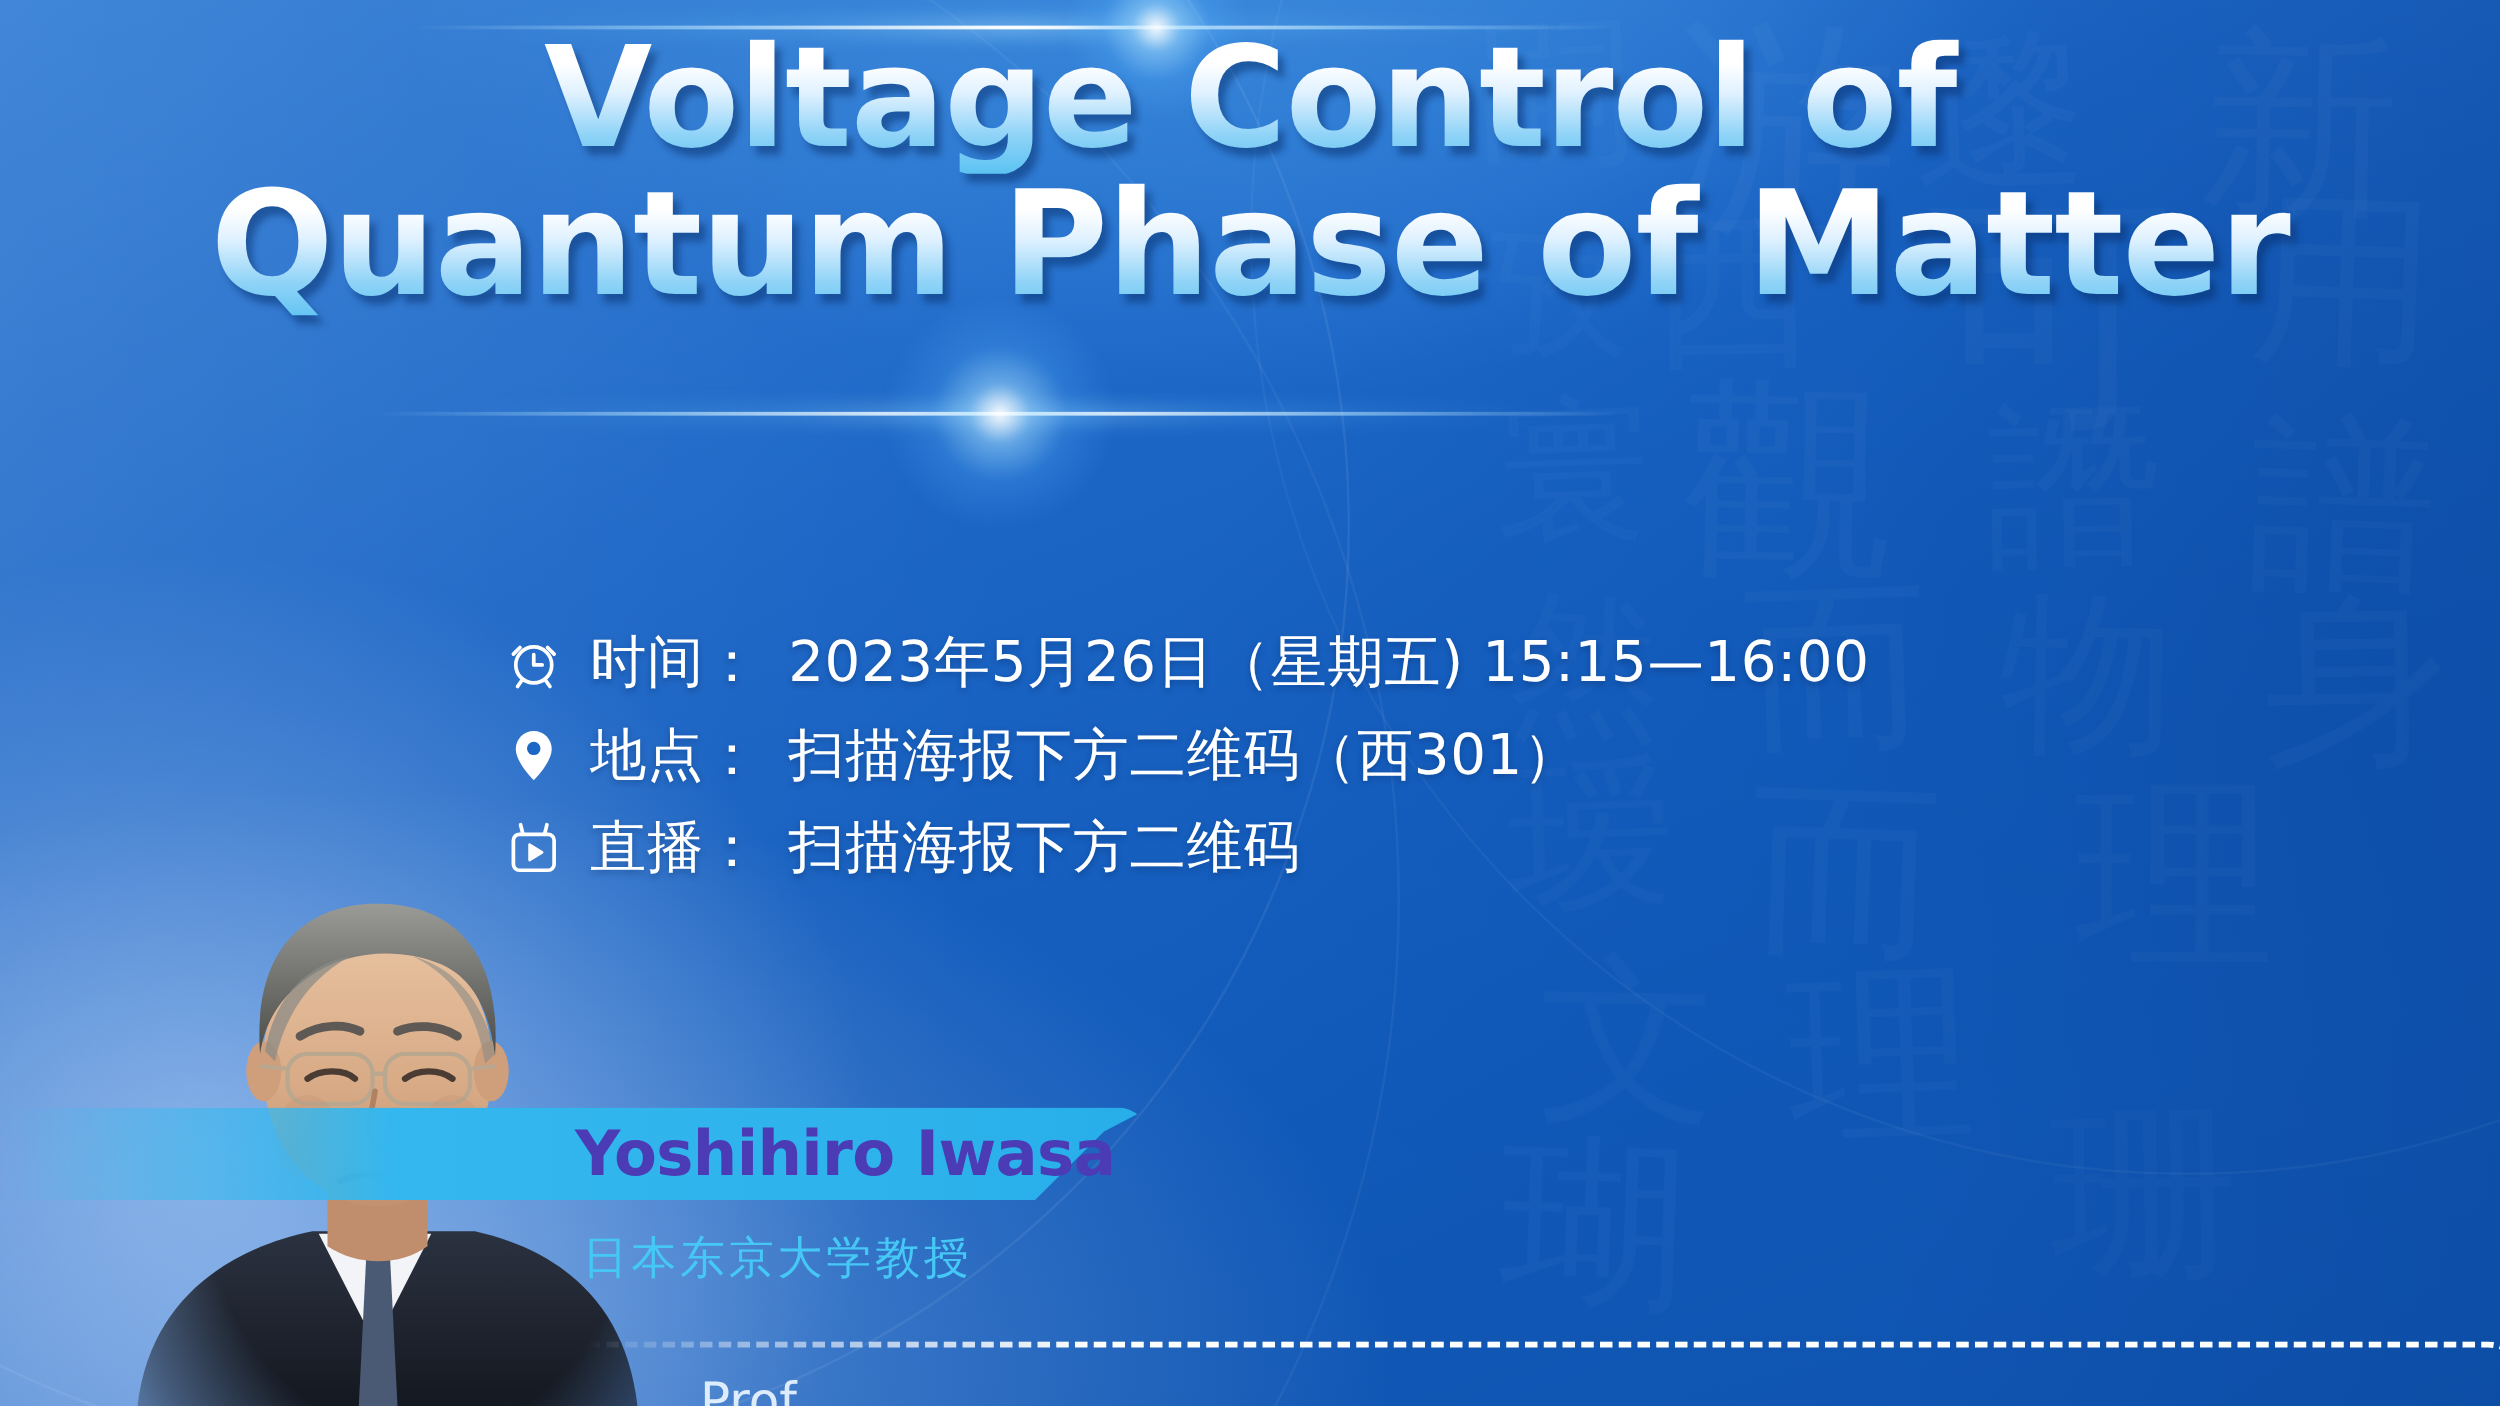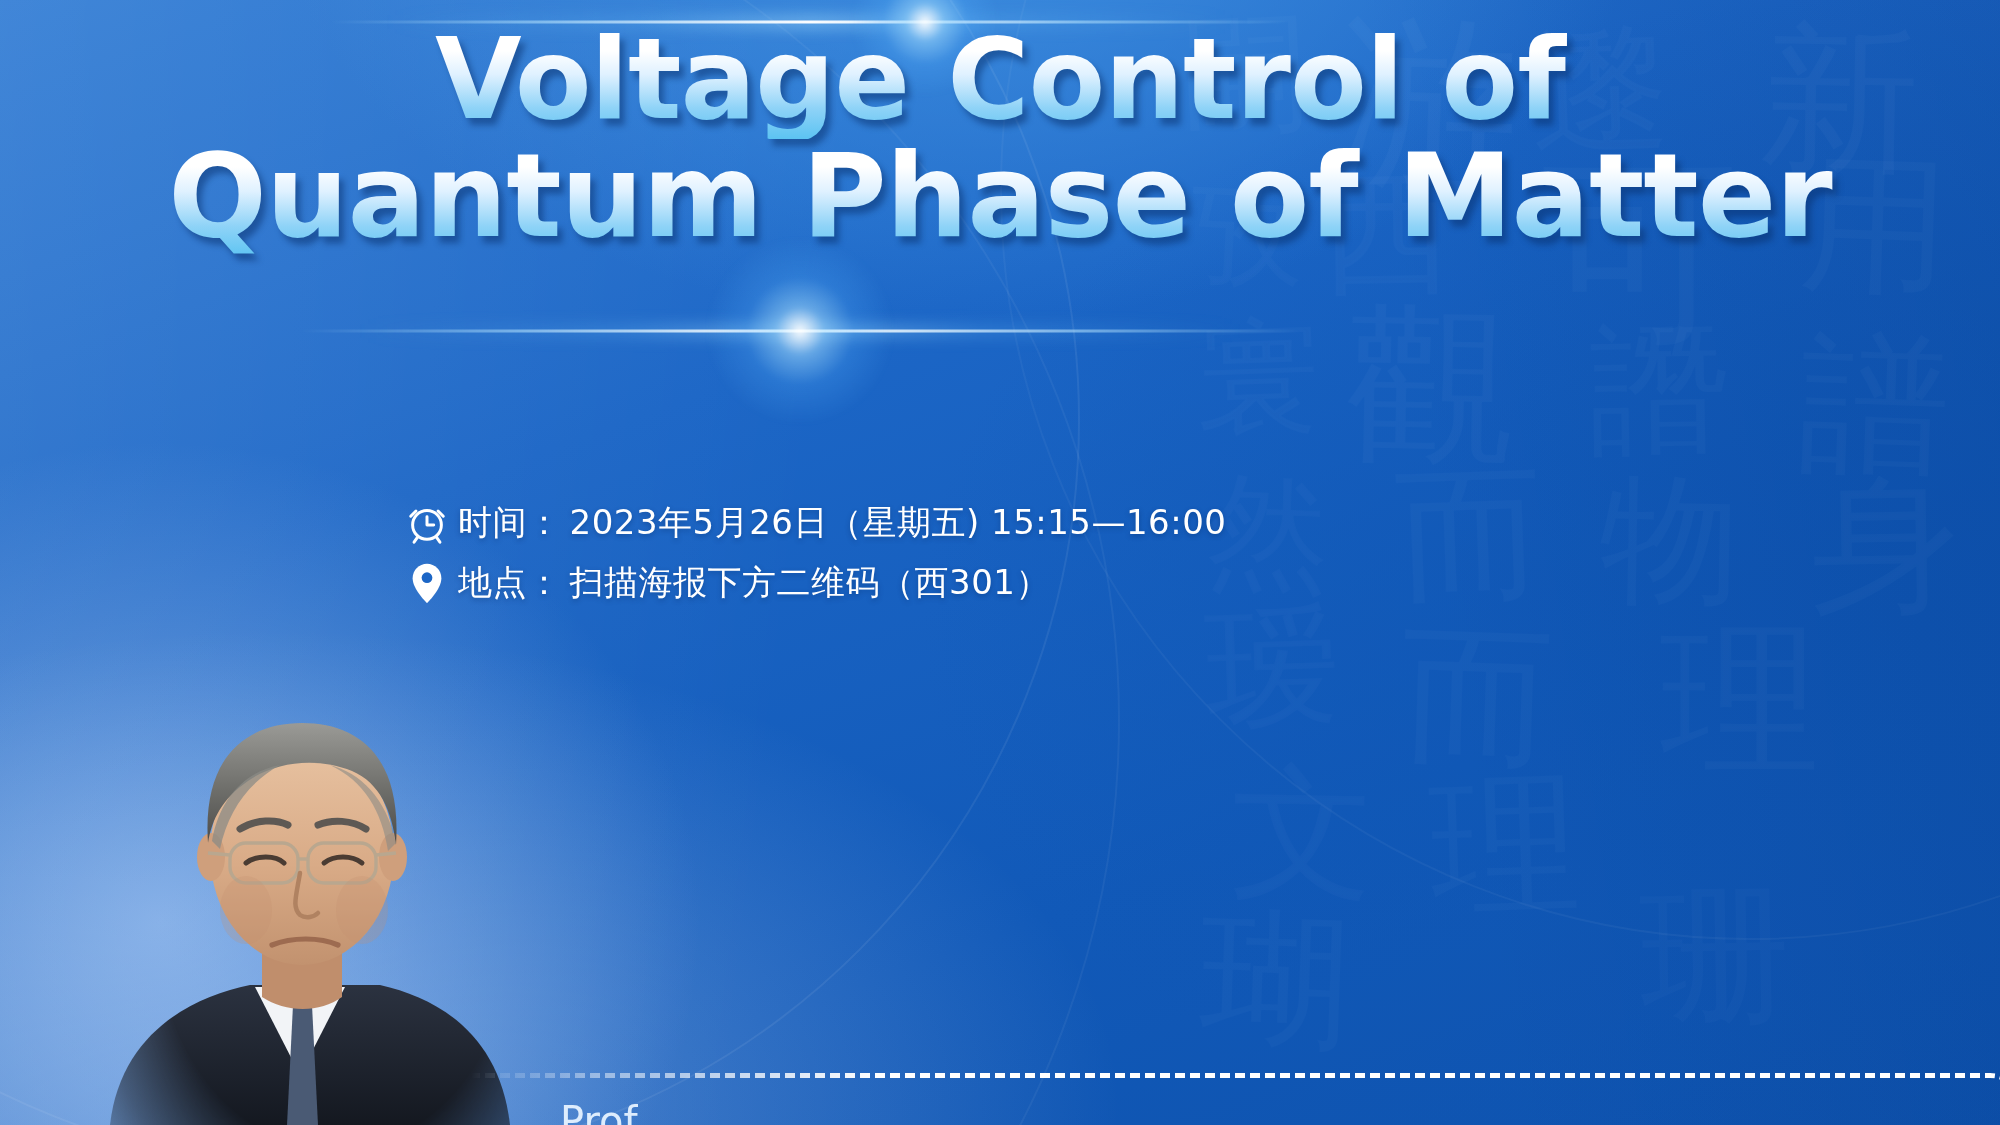--- a/index.html
+++ b/index.html
@@ -116,23 +116,23 @@
     white-space:nowrap;
   }
   #title-line-2{ font-size:116px; margin-top:-4px; }
 
   
   #info{
     position:absolute; left:404px; top:500px; z-index:7;
     display:flex; flex-direction:column; gap:14px;
   }
   .info-row{
-    display:flex; align-items:center; gap:8px;
+    display:flex; align-items:center; gap:22px;
     color:#ffffff;
-    font-size:34px;
+    font-size:45px;
     font-weight:400;
     letter-spacing:.5px;
     white-space:nowrap;
     text-shadow:0 2px 5px rgba(5,40,95,.38);
     font-family:"DejaVu Sans","Liberation Sans",sans-serif;
   }
   .info-icon{
     width:46px; height:46px;
     flex:0 0 46px;
     display:flex; align-items:center; justify-content:center;
@@ -285,20 +285,32 @@
       <span class="info-icon">
         <svg viewBox="0 0 48 48" width="46" height="46">
           <path d="M24 4 C15.7 4 9 10.7 9 19 C9 30.5 24 45 24 45 C24 45 39 30.5 39 19 C39 10.7 32.3 4 24 4 Z" fill="#ffffff"></path>
           <circle cx="24" cy="18.5" r="5.6" fill="#1c66c6"></circle>
         </svg>
       </span>
       <span>地点：</span>
       <span>扫描海报下方二维码（西301）</span>
     </div>
 
+    <div class="info-row">
+      <span class="info-icon">
+        <svg viewBox="0 0 48 48" width="46" height="46" fill="none" stroke="#ffffff" stroke-width="3.1" stroke-linecap="round" stroke-linejoin="round">
+          <rect x="7" y="13" width="34" height="30" rx="5"></rect>
+          <path d="M15 13 L13 5"></path>
+          <path d="M33 13 L35 5"></path>
+          <path d="M20.5 21.5 L31 28 L20.5 34.5 Z" fill="#ffffff" stroke-width="2.2"></path>
+        </svg>
+      </span>
+      <span>直播：</span>
+      <span>扫描海报下方二维码</span>
+    </div>
 
   </div>
 
   <div id="portrait">
     <div class="fade">
       <svg viewBox="0 0 440 520" preserveAspectRatio="xMidYMax meet">
         <defs>
           <linearGradient id="suitg" x1="0" y1="0" x2="0" y2="1">
             <stop offset="0%" stop-color="#2b3240"></stop>
               <stop offset="100%" stop-color="#141820"></stop>
@@ -348,17 +360,24 @@
         <path d="M220 268 C216 292 212 302 220 310 C226 314 234 312 238 308" stroke="#b08261" stroke-width="4.5" fill="none" stroke-linecap="round"></path>
 
         <path d="M192 340 C212 332 240 332 258 340" stroke="#9d6b50" stroke-width="5.2" fill="none" stroke-linecap="round"></path>
 
         <ellipse cx="166" cy="305" rx="26" ry="34" fill="#c2916e" opacity=".25"></ellipse>
         <ellipse cx="282" cy="305" rx="26" ry="34" fill="#c2916e" opacity=".25"></ellipse>
       </svg>
     </div>
   </div>
 
+  <div id="speaker">
+    <div id="name-banner">
+      <div class="shape"></div>
+      <div id="speaker-name">Yoshihiro Iwasa</div>
+    </div>
+    <div id="speaker-affil">日本东京大学教授</div>
+  </div>
 
   <div id="dashed-card"></div>
   <div id="bio-line">Prof</div>
 
 </div>
 
 </body></html>

